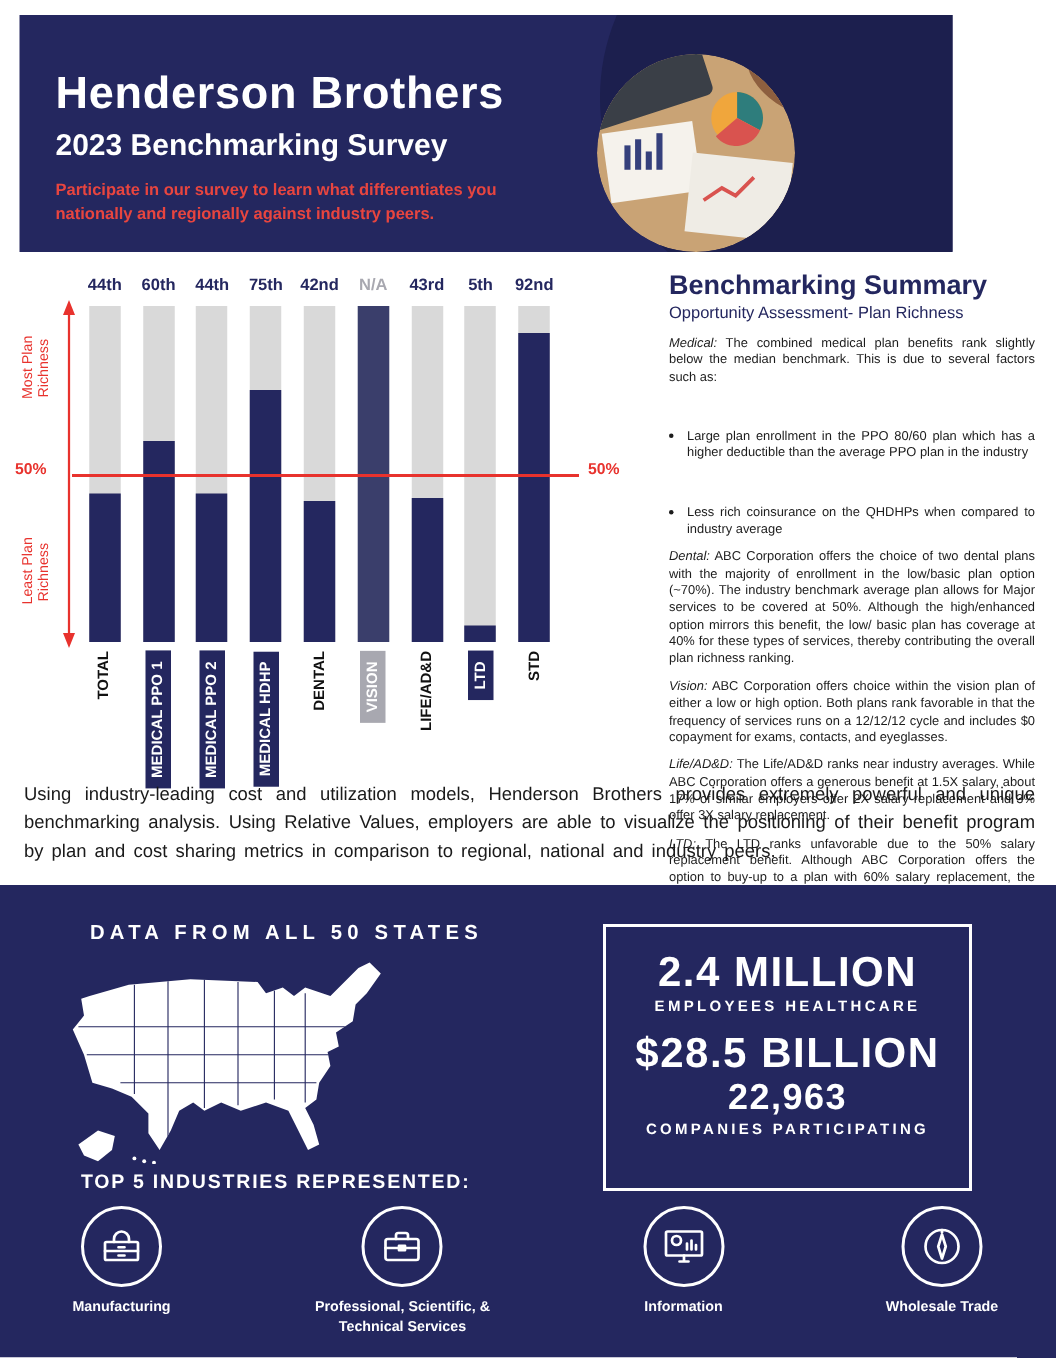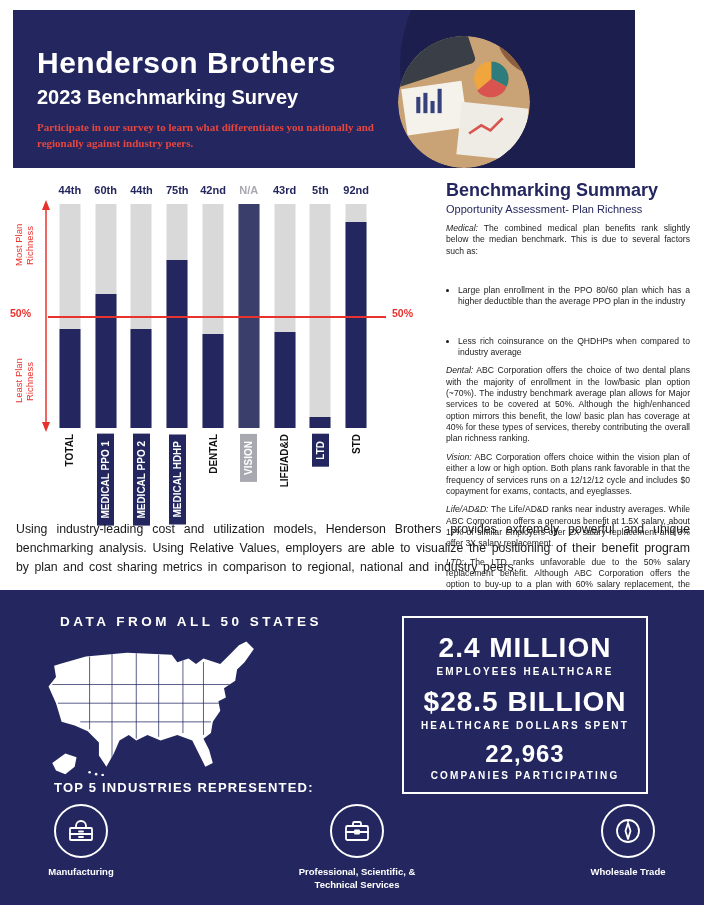--- a/index.html
+++ b/index.html
@@ -5,21 +5,21 @@
   * { margin:0; padding:0; box-sizing:border-box; }
   body { background:#fff; font-family:"Liberation Sans", sans-serif; }
   .page { position:relative; width:704px; height:905px; background:#fff; overflow:hidden; }
 
   
   .header { position:absolute; left:13px; top:10px; width:622px; height:158px; background:#24275f; overflow:hidden; }
   .deco-circle { position:absolute; right:-45px; top:-85px; width:280px; height:280px; border-radius:50%; background:#1c1f4e; }
   .hero-photo { position:absolute; right:105px; top:26px; width:132px; height:132px; border-radius:50%; overflow:hidden; }
   .brand-title { position:absolute; left:24px; top:36px; color:#fff; font-size:30px; font-weight:bold; letter-spacing:0.5px; }
   .brand-sub { position:absolute; left:24px; top:76px; color:#fff; font-size:20px; font-weight:bold; }
-  .tagline { position:absolute; left:24px; top:110px; width:340px; color:#e8453f; font-size:11px; font-weight:bold; line-height:1.45;font-family:Liberation Serif, serif; }
+  .tagline { position:absolute; left:24px; top:110px; width:340px; color:#e8453f; font-size:11px; font-weight:bold; line-height:1.45; }
 
   
   .chart-region { position:absolute; left:0; top:176px; width:704px; height:342px; }
   .v-red { writing-mode:vertical-rl; transform:rotate(180deg); color:#e8322d; font-size:9.5px; line-height:1.15; text-align:center; }
   .annot-top { position:absolute; left:14px; top:28px; height:82px; }
   .annot-bottom { position:absolute; left:14px; top:164px; height:82px; }
   .fifty-left { position:absolute; left:10px; top:131px; color:#e8322d; font-size:10.5px; font-weight:bold; }
   .fifty-right { position:absolute; left:392px; top:131px; color:#e8322d; font-size:10.5px; font-weight:bold; }
   .v-arrow { position:absolute; left:40px; top:24px; }
   .pct-row { position:absolute; left:52px; top:8px; width:322px; display:flex; }
@@ -234,21 +234,20 @@
       <path d="M6,136 l14,-10 l12,4 l-2,10 l-10,8 l-10,-4 Z" fill="#ffffff"></path>
       <circle cx="46" cy="146" r="1.4" fill="#ffffff"></circle>
         <circle cx="53" cy="148" r="1.4" fill="#ffffff"></circle>
         <circle cx="60" cy="149" r="1.4" fill="#ffffff"></circle>
     </svg>
 
     <div class="stats-box">
       <div class="stat-value">2.4 MILLION</div>
       <div class="stat-label">EMPLOYEES HEALTHCARE</div>
       <div class="stat-value">$28.5 BILLION</div>
-      <div class="stat-label">HEALTHCARE DOLLARS SPENT</div>
       <div class="stat-value stat-value-sm">22,963</div>
       <div class="stat-label">COMPANIES PARTICIPATING</div>
     </div>
 
     <div class="industries-heading">TOP 5 INDUSTRIES REPRESENTED:</div>
 
     <div class="icons-row">
       <div class="ind-item w2">
         <div class="ind-circle">
           <svg width="32" height="32" viewBox="0 0 32 32" fill="none" stroke="#fff" stroke-width="1.8" stroke-linecap="round" stroke-linejoin="round">
@@ -264,20 +263,31 @@
         <div class="ind-circle">
           <svg width="32" height="32" viewBox="0 0 32 32" fill="none" stroke="#fff" stroke-width="1.8" stroke-linecap="round" stroke-linejoin="round">
             <rect x="5" y="11" width="22" height="14" rx="1.5"></rect>
             <path d="M12,11 V8.5 A1.5,1.5 0 0 1 13.5,7 h5 A1.5,1.5 0 0 1 20,8.5 V11"></path>
             <path d="M5,17 H27"></path>
               <rect x="14" y="15.5" width="4" height="3"></rect>
           </svg>
         </div>
         <div class="ind-label">Professional, Scientific, &amp; Technical Services</div>
       </div>
+      <div class="ind-item w4">
+        <div class="ind-circle">
+          <svg width="32" height="32" viewBox="0 0 32 32" fill="none" stroke="#fff" stroke-width="1.8" stroke-linecap="round" stroke-linejoin="round">
+            <rect x="4" y="6" width="24" height="16" rx="1"></rect>
+            <path d="M13,26 h6 M16,22 v4"></path>
+            <circle cx="11" cy="12" r="3"></circle>
+            <path d="M18,18 v-4 M21,18 v-6 M24,18 v-3"></path>
+          </svg>
+        </div>
+        <div class="ind-label">Information</div>
+      </div>
       <div class="ind-item w5">
         <div class="ind-circle">
           <svg width="32" height="32" viewBox="0 0 32 32" fill="none" stroke="#fff" stroke-width="1.8" stroke-linecap="round" stroke-linejoin="round">
             <circle cx="16" cy="16" r="11"></circle>
             <path d="M16,8 l2.5,8 -2.5,8 -2.5,-8 Z"></path>
             <path d="M16,5 v1.5"></path>
           </svg>
         </div>
         <div class="ind-label">Wholesale Trade</div>
       </div>

